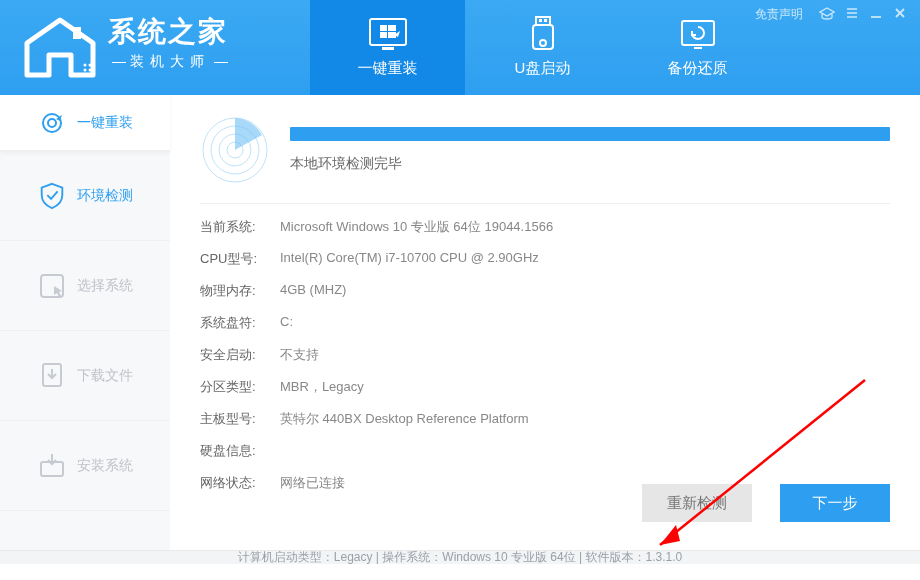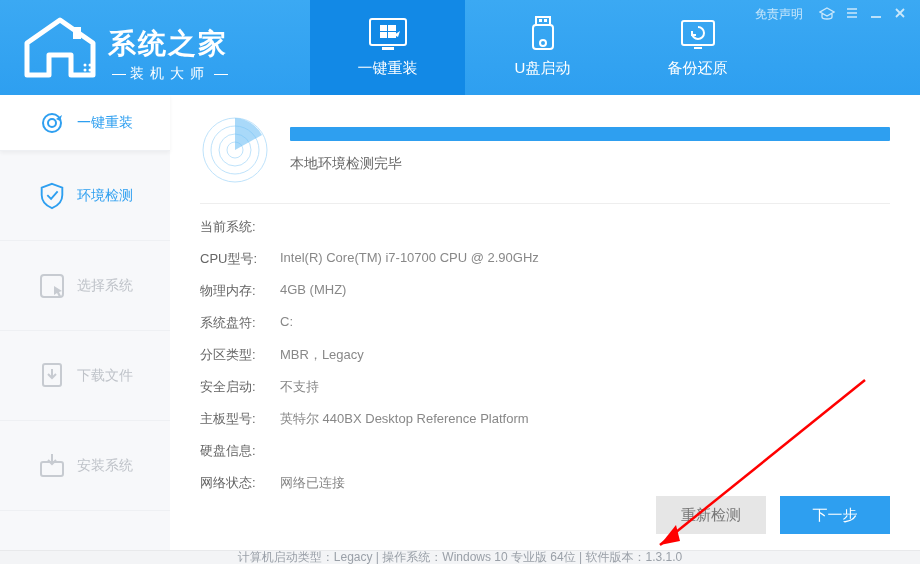--- a/index.html
+++ b/index.html
@@ -7,21 +7,21 @@
 
 .header {
   height: 95px;
   background: linear-gradient(to bottom, #3ba9f3, #2e9ff0);
   display: flex;
   align-items: center;
   position: relative;
 }
 .logo-area {
   display: flex;
-  align-items: flex-end;
+  align-items: flex-start;
   padding-left: 20px;
   width: 300px;
 }
 .logo-icon {
   width: 80px; height: 70px;
   display: flex; align-items: center; justify-content: center;
 }
 .logo-text { color: #fff; margin-left: 8px; }
 .logo-title { font-size: 28px; font-weight: bold; letter-spacing: 2px; }
 .logo-sub { font-size: 14px; letter-spacing: 6px; text-align: center; margin-top: 2px; }
@@ -82,22 +82,22 @@
 .progress-box { flex: 1; }
 .progress-bar { height: 14px; background: #2e9ff0; border-radius: 1px; }
 .progress-text { margin-top: 14px; font-size: 14px; color: #666; }
 
 .info-list { margin-top: 18px; border-top: 1px solid #eee; padding-top: 14px; }
 .info-row { display: flex; font-size: 13px; color: #777; margin-bottom: 14px; }
 .info-label { width: 80px; color: #666; }
 .info-value { color: #888; }
 
 .action-buttons {
-  position: absolute; right: 30px; bottom: 16px;
-  display: flex; gap: 14px;
+  position: absolute; right: 30px; bottom: 28px;
+  display: flex; gap: 28px;
 }
 .btn {
   width: 110px; height: 38px;
   display: flex; align-items: center; justify-content: center;
   font-size: 15px; cursor: pointer; border: none;
 }
 .btn-secondary { background: #e6e6e6; color: #777; }
 .btn-primary { background: #2e9ff0; color: #fff; }
 
 .footer {
@@ -251,40 +251,41 @@
       </div>
       <div class="progress-box">
         <div class="progress-bar"></div>
         <div class="progress-text">本地环境检测完毕</div>
       </div>
     </div>
 
     <div class="info-list">
       <div class="info-row">
           <div class="info-label">当前系统:</div>
+          <div class="info-value">Microsoft Windows 10 专业版 64位 19044.1566</div>
         </div>
       <div class="info-row">
           <div class="info-label">CPU型号:</div>
           <div class="info-value">Intel(R) Core(TM) i7-10700 CPU @ 2.90GHz</div>
         </div>
       <div class="info-row">
           <div class="info-label">物理内存:</div>
           <div class="info-value">4GB (MHZ)</div>
         </div>
       <div class="info-row">
           <div class="info-label">系统盘符:</div>
           <div class="info-value">C:</div>
         </div>
       <div class="info-row">
+          <div class="info-label">安全启动:</div>
+          <div class="info-value">不支持</div>
+        </div>
+      <div class="info-row">
           <div class="info-label">分区类型:</div>
           <div class="info-value">MBR，Legacy</div>
-        </div>
-      <div class="info-row">
-          <div class="info-label">安全启动:</div>
-          <div class="info-value">不支持</div>
         </div>
       <div class="info-row">
           <div class="info-label">主板型号:</div>
           <div class="info-value">英特尔 440BX Desktop Reference Platform</div>
         </div>
       <div class="info-row">
           <div class="info-label">硬盘信息:</div>
         </div>
       <div class="info-row">
           <div class="info-label">网络状态:</div>

